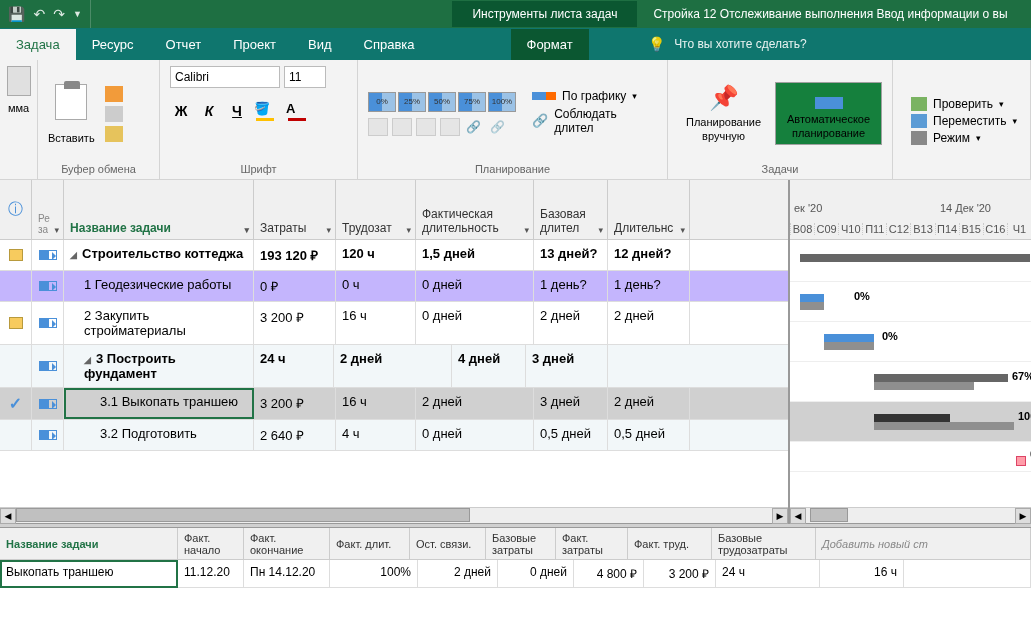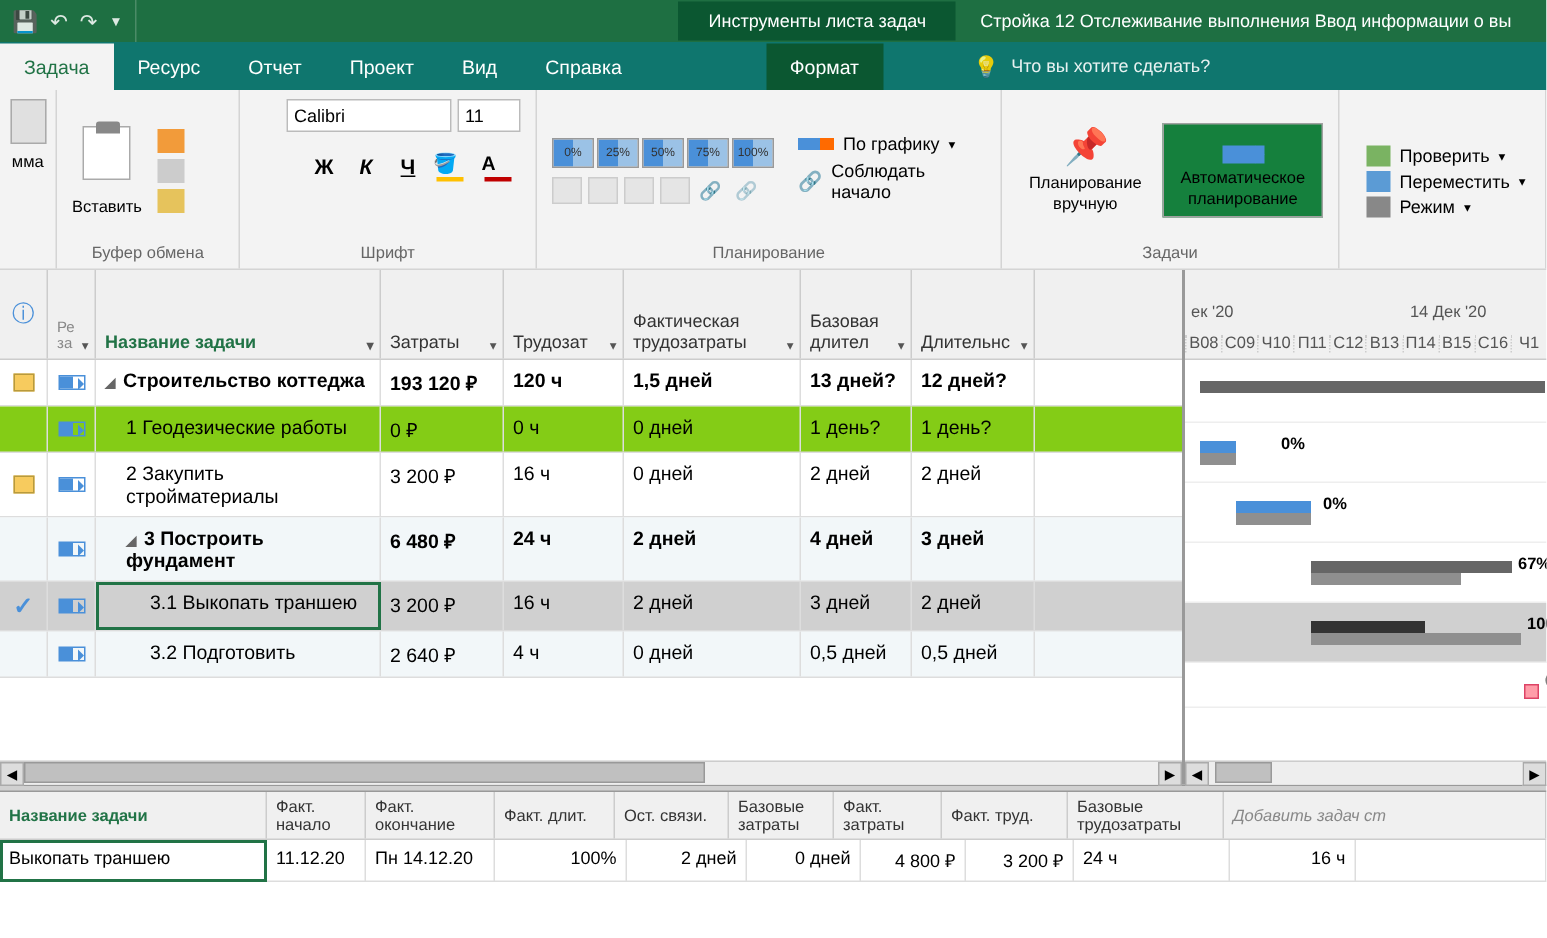--- a/index.html
+++ b/index.html
@@ -169,21 +169,21 @@
       </div>
       <div class="clip-col">
         <div class="clip-icon" style="background:#f29b3a;"></div>
         <div class="clip-icon"></div>
         <div class="clip-icon" style="background:#e6c35c;"></div>
       </div>
     </div>
     <div class="rgroup-label">Буфер обмена</div>
   </div>
   <div class="rgroup" style="width:198px;">
-    <div class="rgroup-body" style="flex-direction:column; align-items:flex-end;">
+    <div class="rgroup-body" style="flex-direction:column; align-items:flex-start;">
       <div class="font-row">
         <input class="font-combo" value="Calibri" style="">
         <input class="size-combo" value="11" style="">
       </div>
       <div class="font-btns">
         <div class="font-btn">Ж</div>
         <div class="font-btn italic">К</div>
         <div class="font-btn underline">Ч</div>
         <div class="color-btn fill"><span style="font-size:13px;">🪣</span><div class="bar"></div></div>
         <div class="color-btn font"><span style="font-size:13px;font-weight:bold;">А</span><div class="bar"></div></div>
@@ -211,21 +211,21 @@
         </div>
       </div>
       <div class="sched-right">
         <div class="sched-line">
           <div class="sched-bar"></div>
           <span>По графику</span>
           <span style="font-size:9px;">▾</span>
         </div>
         <div class="sched-line">
           <span style="font-size:13px;">🔗</span>
-          <span>Соблюдать начало</span>
+          <span>Соблюдать длител</span>
         </div>
       </div>
     </div>
     <div class="rgroup-label">Планирование</div>
   </div>
   <div class="rgroup" style="width:225px;">
     <div class="rgroup-body">
       <div class="task-btn">
         <div class="pin-icon">📌</div>
         <div class="task-label">Планирование вручную</div>
@@ -278,21 +278,21 @@
         </div>
       <div class="gh-cell" style="width:82px;">
           <span>Затраты</span>
           <span class="gh-sort">▾</span>
         </div>
       <div class="gh-cell" style="width:80px;">
           <span>Трудозат</span>
           <span class="gh-sort">▾</span>
         </div>
       <div class="gh-cell" style="width:118px;">
-          <span>Фактическая трудозатраты</span>
+          <span>Фактическая длительность</span>
           <span class="gh-sort">▾</span>
         </div>
       <div class="gh-cell" style="width:74px;">
           <span>Базовая длител</span>
           <span class="gh-sort">▾</span>
         </div>
       <div class="gh-cell" style="width:82px;">
           <span>Длительнс</span>
           <span class="gh-sort">▾</span>
         </div>
@@ -305,21 +305,21 @@
           <div class="gcell mode-cell">
             <div class="mode-icon"></div>
           </div>
           <div class="gcell name-cell"><span class="collapse-icon">◢</span>Строительство коттеджа</div>
           <div class="gcell cost-cell">193 120 ₽</div>
           <div class="gcell work-cell">120 ч</div>
           <div class="gcell actdur-cell">1,5 дней</div>
           <div class="gcell basedur-cell">13 дней?</div>
           <div class="gcell dur-cell">12 дней?</div>
         </div>
-        <div class="grow" style="background: #84cc16;">
+        <div class="grow" style="background: #c4b5fd;">
           <div class="gcell ind-cell"></div>
           <div class="gcell mode-cell">
             <div class="mode-icon"></div>
           </div>
           <div class="gcell name-cell indent1">1 Геодезические работы</div>
           <div class="gcell cost-cell">0 ₽</div>
           <div class="gcell work-cell">0 ч</div>
           <div class="gcell actdur-cell">0 дней</div>
           <div class="gcell basedur-cell">1 день?</div>
           <div class="gcell dur-cell">1 день?</div>
@@ -337,21 +337,20 @@
           <div class="gcell actdur-cell">0 дней</div>
           <div class="gcell basedur-cell">2 дней</div>
           <div class="gcell dur-cell">2 дней</div>
         </div>
         <div class="grow bold" style="background: rgb(242, 247, 249);">
           <div class="gcell ind-cell"></div>
           <div class="gcell mode-cell">
             <div class="mode-icon"></div>
           </div>
           <div class="gcell name-cell indent1"><span class="collapse-icon">◢</span>3 Построить фундамент</div>
-          <div class="gcell cost-cell">6 480 ₽</div>
           <div class="gcell work-cell">24 ч</div>
           <div class="gcell actdur-cell">2 дней</div>
           <div class="gcell basedur-cell">4 дней</div>
           <div class="gcell dur-cell">3 дней</div>
         </div>
         <div class="grow sel">
           <div class="gcell ind-cell">
             <span class="check-icon">✓</span>
           </div>
           <div class="gcell mode-cell">
@@ -447,21 +446,21 @@
   <div class="detail-header">
     <div class="dh-cell green" style="width:178px;">Название задачи</div>
     <div class="dh-cell" style="width:66px;">Факт. начало</div>
     <div class="dh-cell" style="width:86px;">Факт. окончание</div>
     <div class="dh-cell" style="width:80px;">Факт. длит.</div>
     <div class="dh-cell" style="width:76px;">Ост. связи.</div>
     <div class="dh-cell" style="width:70px;">Базовые затраты</div>
     <div class="dh-cell" style="width:72px;">Факт. затраты</div>
     <div class="dh-cell" style="width:84px;">Факт. труд.</div>
     <div class="dh-cell" style="width:104px;">Базовые трудозатраты</div>
-    <div class="dh-cell italic" style="flex:1;">Добавить задач ст</div>
+    <div class="dh-cell italic" style="flex:1;">Добавить новый ст</div>
   </div>
   <div class="detail-row">
     <div class="dr-cell sel" style="width:178px;">Выкопать траншею</div>
     <div class="dr-cell" style="width:66px;">11.12.20</div>
     <div class="dr-cell" style="width:86px;">Пн 14.12.20</div>
     <div class="dr-cell" style="width:88px;text-align:right;">100%</div>
     <div class="dr-cell" style="width:80px;text-align:right;">2 дней</div>
     <div class="dr-cell" style="width:76px;text-align:right;">0 дней</div>
     <div class="dr-cell" style="width:70px;text-align:right;">4 800 ₽</div>
     <div class="dr-cell" style="width:72px;text-align:right;">3 200 ₽</div>

